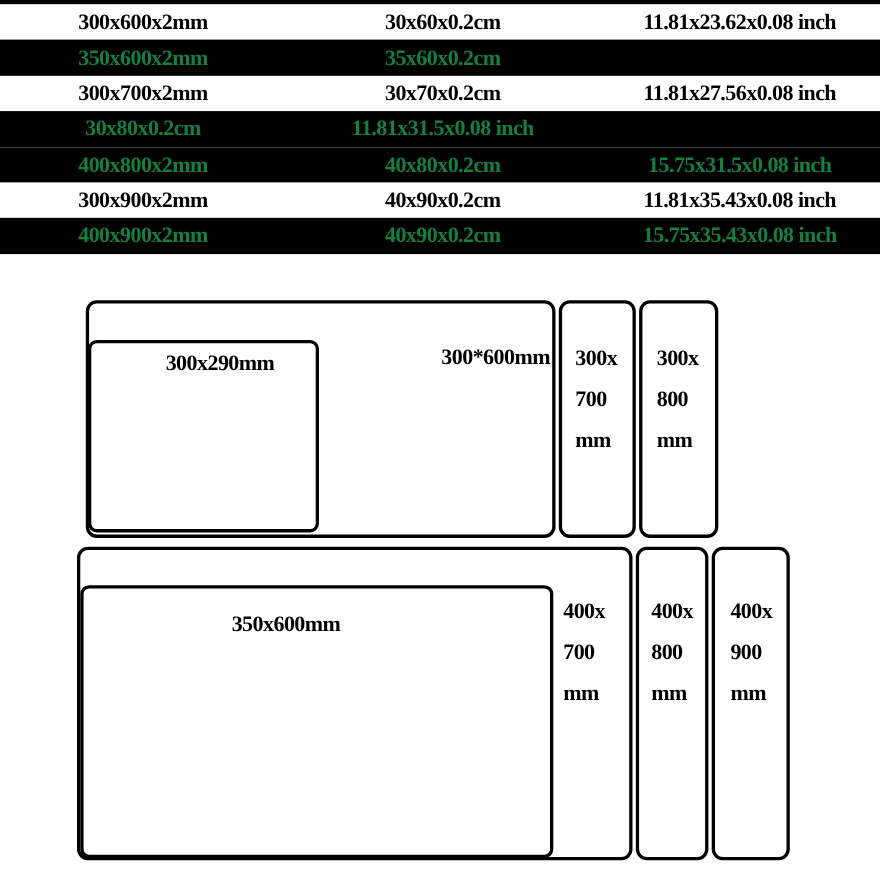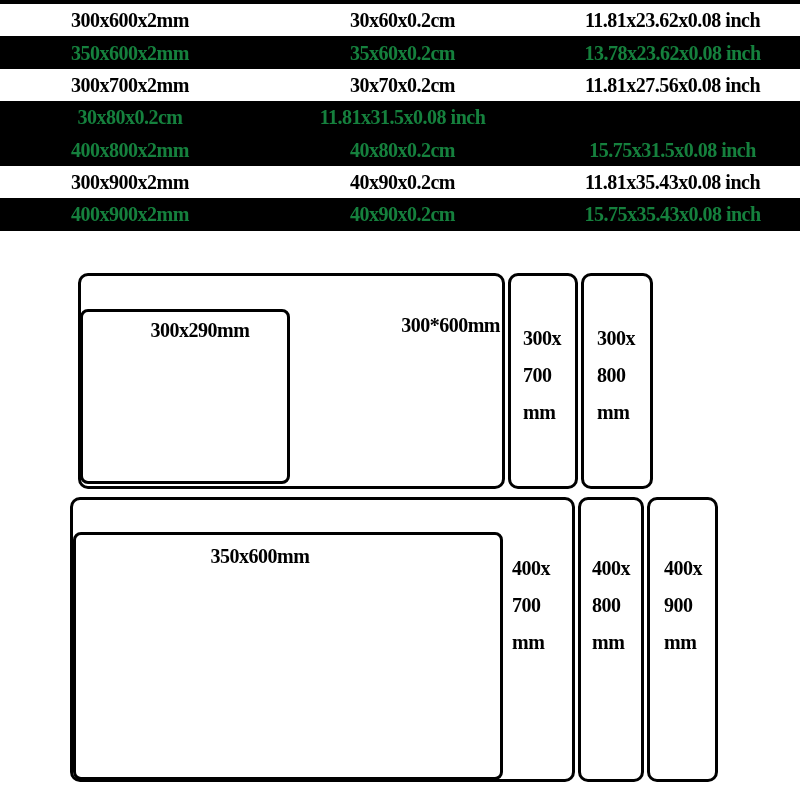--- a/index.html
+++ b/index.html
@@ -12,35 +12,35 @@
   .top-strip{position:absolute;left:0;top:0;width:800px;height:4px;background:#000;}
   
   .size-table{position:absolute;left:0;top:4px;width:800px;height:259px;
     display:grid;grid-template-rows:repeat(8,1fr);}
   .trow{display:grid;grid-template-columns:260px 285px 255px;align-items:center;background:#fff;color:#000;}
   .trow.dark{background:#000;color:#15803d;}
   .tcell{text-align:center;font-size:20px;letter-spacing:-0.5px;white-space:nowrap;line-height:1;}
   
   .rect{position:absolute;box-sizing:border-box;border:3px solid #000;border-radius:10px;background:#fff;}
   .dlabel{font-size:20px;letter-spacing:-0.5px;white-space:nowrap;line-height:normal;}
-  .stack{line-height:37px;font-size:20px;letter-spacing:-0.5px;margin-top:12px;}
+  .stack{line-height:37px;font-size:20px;letter-spacing:-0.5px;}
   .stack div{white-space:nowrap;}
   
   .g1-recta {left:78px; top:273px; width:427px; height:216px;}
   .g1-inner {left:80px; top:309px; width:210px; height:175px; border-radius:8px;}
   .g1-inner .dlabel{padding-top:7px;text-align:center;padding-left:30px;}
   .g1-main-label{position:absolute;left:305px;top:314px;width:195px;text-align:right;}
   .g1-col700{left:508px; top:273px; width:70px; height:216px;}
   .g1-col800{left:581px; top:273px; width:72px; height:216px;}
   .g1-col700 .stack{padding:32px 0 0 12px;}
   .g1-col800 .stack{padding:32px 0 0 13px;}
   
   .g2-recta {left:70px; top:497px; width:505px; height:285px;}
   .g2-inner {left:73px; top:532px; width:430px; height:248px; border-radius:8px;}
-  .g2-inner .dlabel{padding-top:10px;text-align:center;transform:translateX(-28px);}
+  .g2-inner .dlabel{padding-top:22px;text-align:center;transform:translateX(-28px);}
   .g2-strip-label{position:absolute;left:512px;top:538px;}
   .g2-col800{left:578px; top:497px; width:66px; height:285px;}
   .g2-col900{left:647px; top:497px; width:71px; height:285px;}
   .g2-col800 .stack{padding:38px 0 0 11px;}
   .g2-col900 .stack{padding:38px 0 0 14px;}
 </style>
 </head>
 <body>
 
 <div class="screen">
@@ -49,21 +49,20 @@
 
   <div class="size-table">
     <div class="trow">
       <div class="tcell">300x600x2mm</div>
       <div class="tcell">30x60x0.2cm</div>
       <div class="tcell">11.81x23.62x0.08 inch</div>
     </div>
     <div class="trow dark">
       <div class="tcell">350x600x2mm</div>
       <div class="tcell">35x60x0.2cm</div>
-      <div class="tcell">13.78x23.62x0.08 inch</div>
     </div>
     <div class="trow">
       <div class="tcell">300x700x2mm</div>
       <div class="tcell">30x70x0.2cm</div>
       <div class="tcell">11.81x27.56x0.08 inch</div>
     </div>
     <div class="trow dark">
       <div class="tcell">30x80x0.2cm</div>
       <div class="tcell">11.81x31.5x0.08 inch</div>
     </div>

